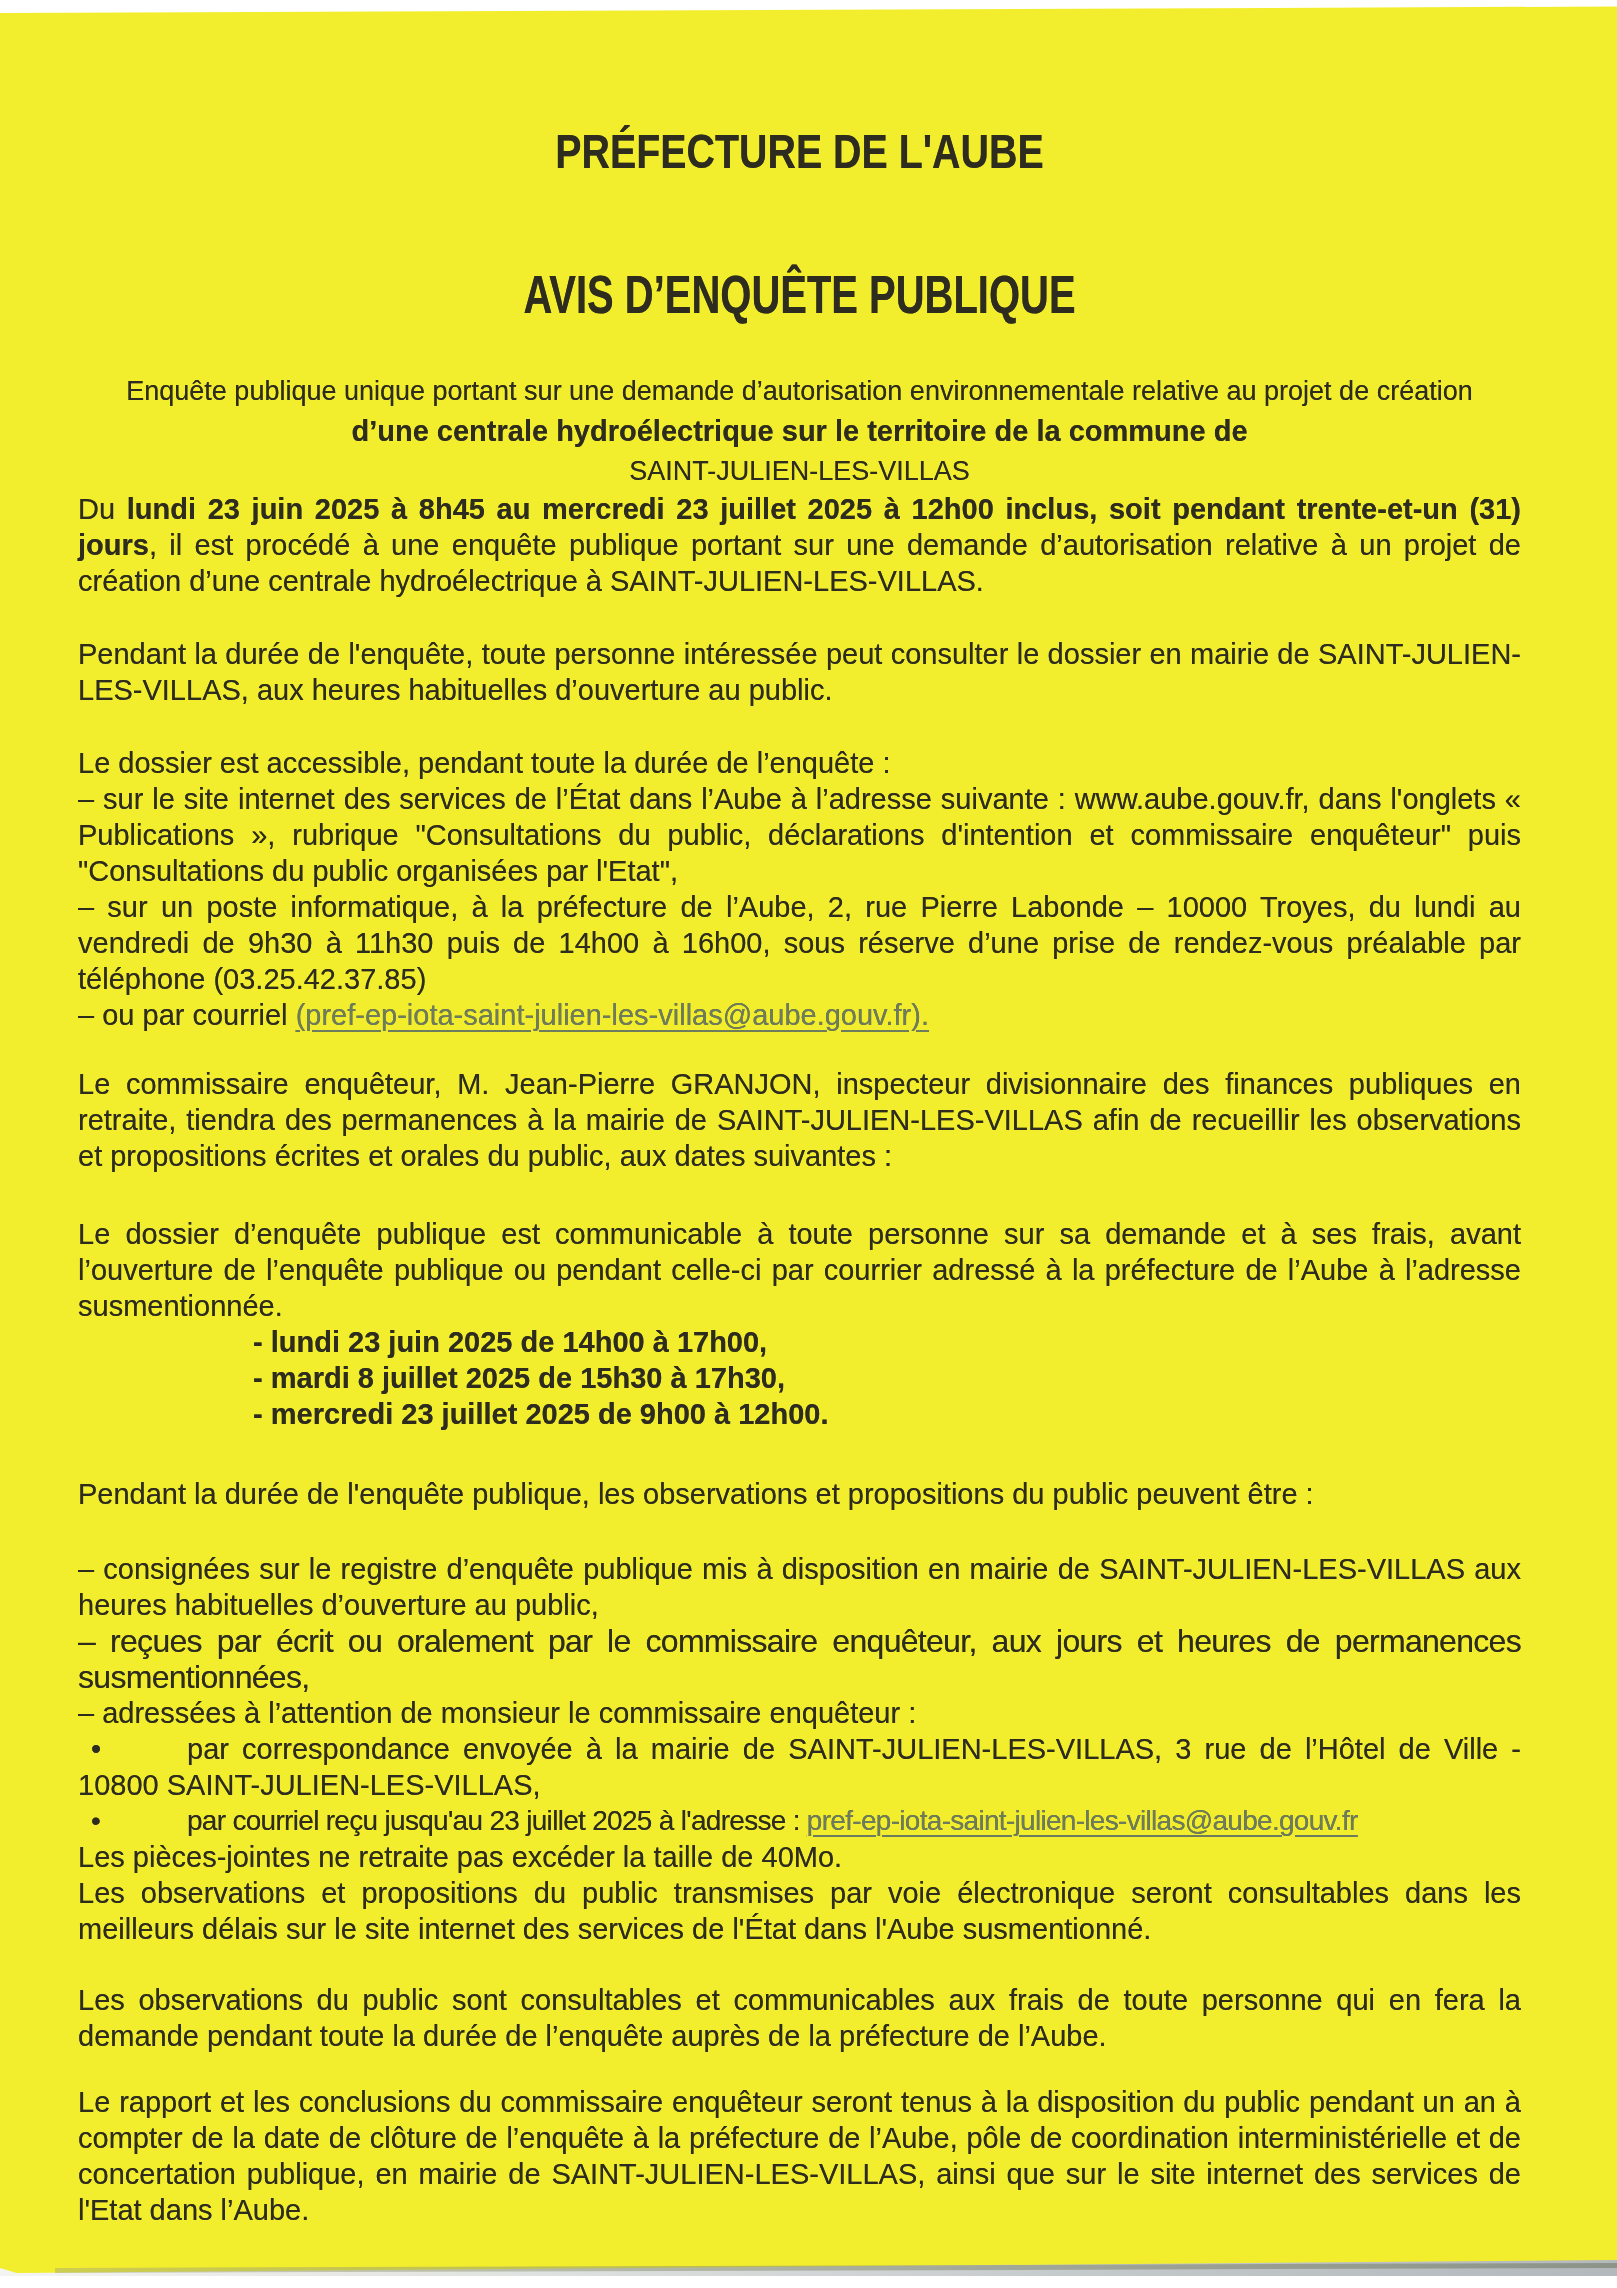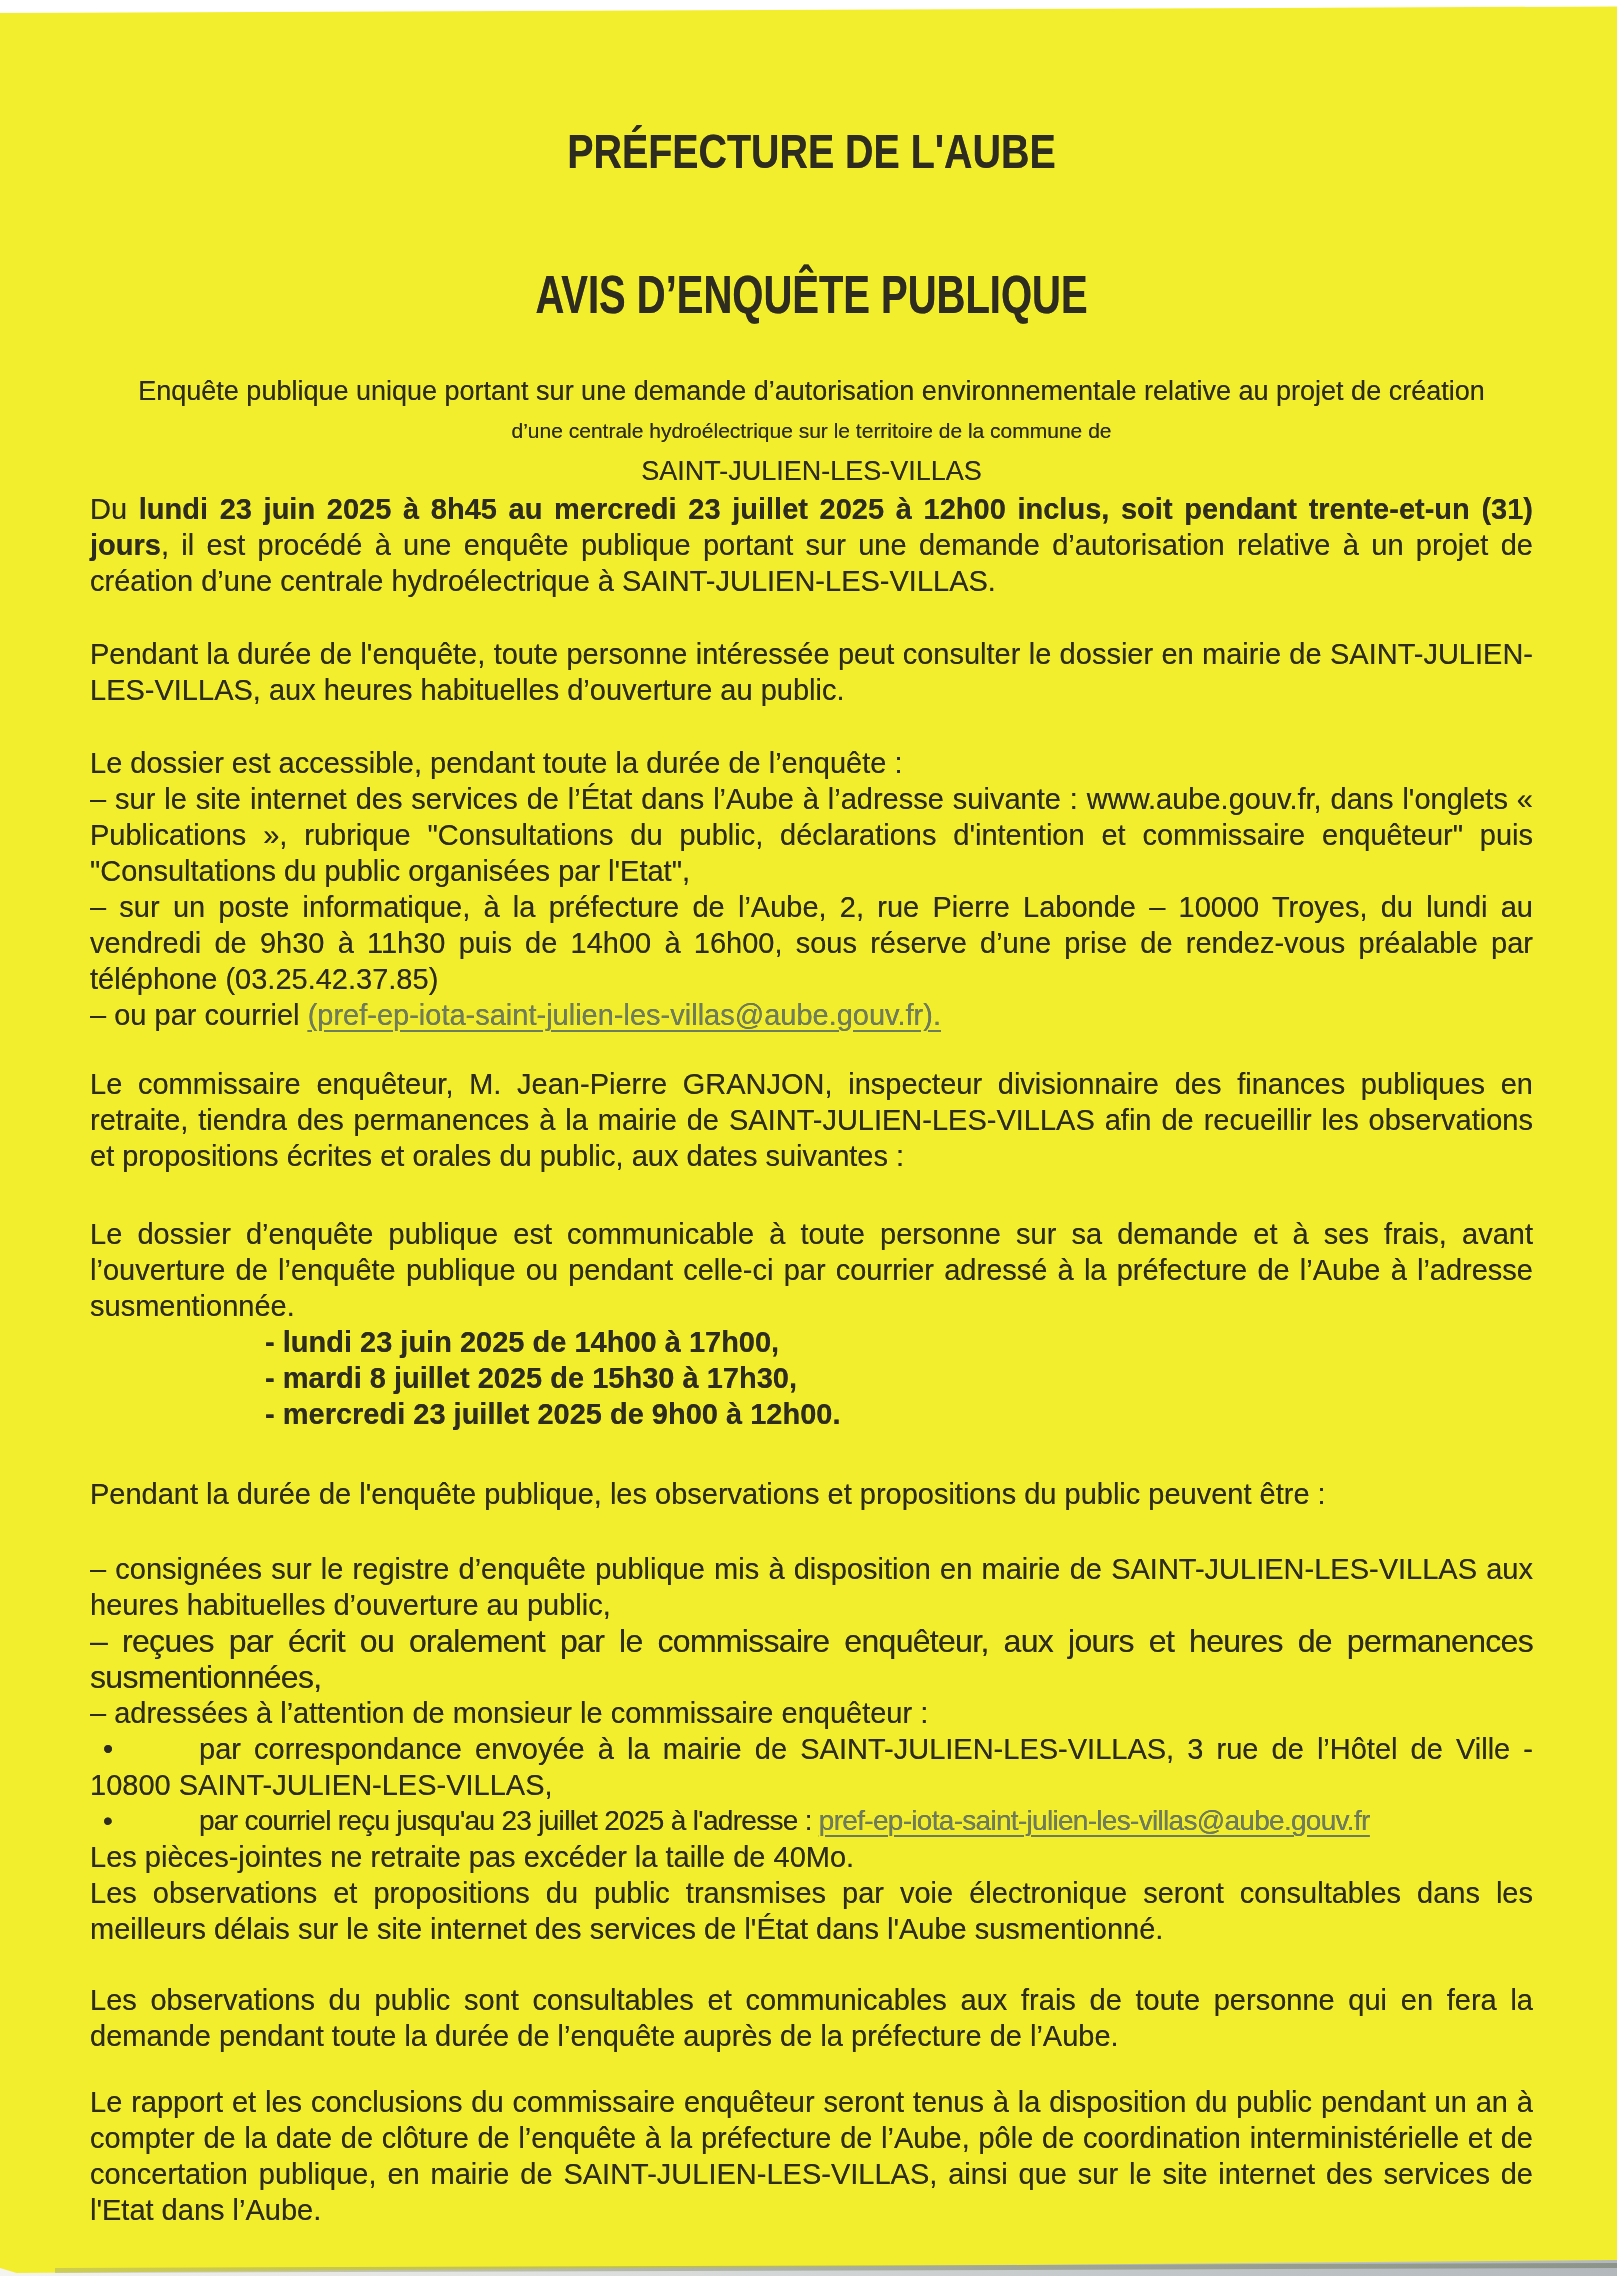--- a/index.html
+++ b/index.html
@@ -16,21 +16,21 @@
   .scan-bar{
     position:absolute;left:0;top:2252px;width:1618px;height:24px;z-index:0;
     background:linear-gradient(to right,#f4f4f1 0%,#e2e4e2 30%,#c2c7c9 70%,#b2b8bc 100%);
   }
   .edge-line{
     position:absolute;left:55px;top:2263px;width:1563px;height:4.6px;z-index:2;
     background:linear-gradient(to right, rgba(160,165,120,.45), rgba(120,128,110,.65));
     transform:rotate(-0.18deg);transform-origin:right center;
   }
   .content{
-    position:absolute;left:90px;top:0;width:1443px;z-index:3;
+    position:absolute;left:78px;top:0;width:1443px;z-index:3;
     color:#2d2c1e;font-size:29px;line-height:36px;
     text-shadow:0 0 0.6px rgba(45,44,30,.7);
   }
   .title1{
     margin:125px 0 0 0;font-size:48px;line-height:54px;font-weight:bold;
     text-align:center;transform:scaleX(.82);letter-spacing:0;
   }
   .title2{
     margin:85px 0 0 0;font-size:54px;line-height:61px;font-weight:bold;
     text-align:center;transform:scaleX(.74);
@@ -49,21 +49,21 @@
 
 <div class="scan-bar"></div>
 <div class="paper"></div>
 <div class="edge-line"></div>
 
 <div class="content">
   <h1 class="title1">PRÉFECTURE DE L'AUBE</h1>
   <h2 class="title2">AVIS D’ENQUÊTE PUBLIQUE</h2>
   <div id="doc-body">
       <div class="line center" style="margin-top: 46px; font-size: 27px; line-height: 40px;"><span>Enquête publique unique portant sur une demande d’autorisation environnementale relative au projet de création</span></div>
-      <div class="line center" style="font-size: 21px; line-height: 40px;"><span>d’une centrale hydroélectrique sur le territoire de la commune de</span></div>
+      <div class="line center" style="font-size: 29px; line-height: 40px; font-weight: bold;"><span>d’une centrale hydroélectrique sur le territoire de la commune de</span></div>
       <div class="line center" style="font-size: 27px; line-height: 40px;"><span>SAINT-JULIEN-LES-VILLAS</span></div>
       <div class="line" style=""><span>Du </span><span class="bold">lundi 23 juin 2025 à 8h45 au mercredi 23 juillet 2025 à 12h00 inclus, soit pendant trente-et-un (31) jours</span><span>, il est procédé à une enquête publique portant sur une demande d’autorisation relative à un projet de création d’une centrale hydroélectrique à SAINT-JULIEN-LES-VILLAS.</span></div>
       <div class="line" style="margin-top: 37px;"><span>Pendant la durée de l'enquête, toute personne intéressée peut consulter le dossier en mairie de SAINT-JULIEN-LES-VILLAS, aux heures habituelles d’ouverture au public.</span></div>
       <div class="line" style="margin-top: 37px;"><span>Le dossier est accessible, pendant toute la durée de l’enquête :</span></div>
       <div class="line"><span>– sur le site internet des services de l’État dans l’Aube à l’adresse suivante : www.aube.gouv.fr, dans l'onglets « Publications », rubrique "Consultations du public, déclarations d'intention et commissaire enquêteur" puis "Consultations du public organisées par l'Etat",</span></div>
       <div class="line"><span>– sur un poste informatique, à la préfecture de l’Aube, 2, rue Pierre Labonde – 10000 Troyes, du lundi au vendredi de 9h30 à 11h30 puis de 14h00 à 16h00, sous réserve d’une prise de rendez-vous préalable par téléphone (03.25.42.37.85)</span></div>
       <div class="line"><span>– ou par courriel </span><span class="link">(pref-ep-iota-saint-julien-les-villas@aube.gouv.fr).</span></div>
       <div class="line" style="margin-top: 33px;"><span>Le commissaire enquêteur, M. Jean-Pierre GRANJON, inspecteur divisionnaire des finances publiques en retraite, tiendra des permanences à la mairie de SAINT-JULIEN-LES-VILLAS afin de recueillir les observations et propositions écrites et orales du public, aux dates suivantes :</span></div>
       <div class="line" style="margin-top: 42px;"><span>Le dossier d’enquête publique est communicable à toute personne sur sa demande et à ses frais, avant l’ouverture de l’enquête publique ou pendant celle-ci par courrier adressé à la préfecture de l’Aube à l’adresse susmentionnée.</span></div>
       <div class="line" style="padding-left: 175px;"><span class="bold">- lundi 23 juin 2025 de 14h00 à 17h00,</span></div>

